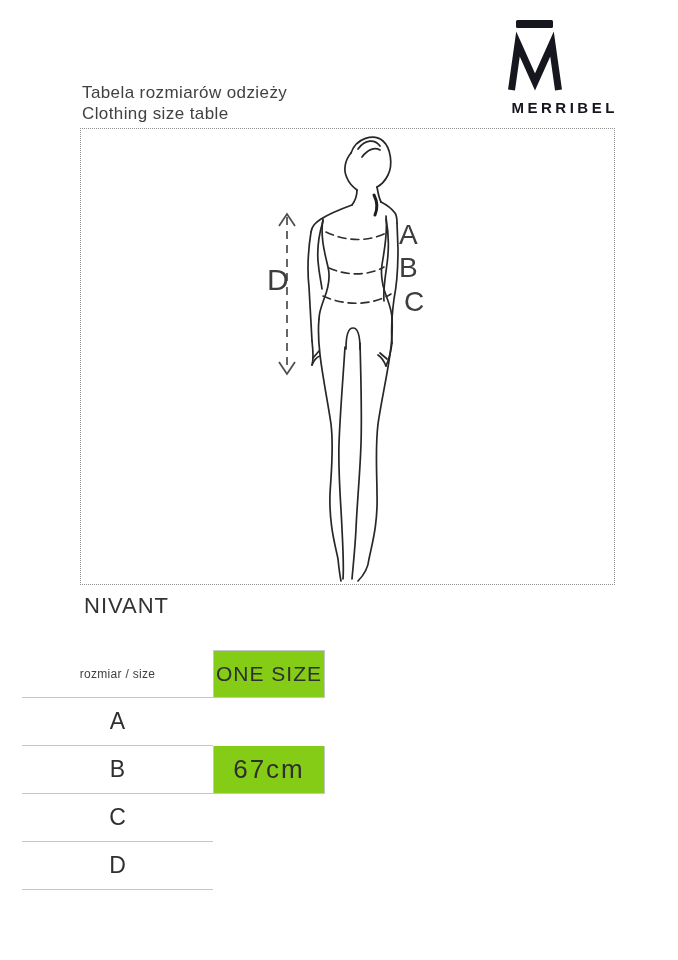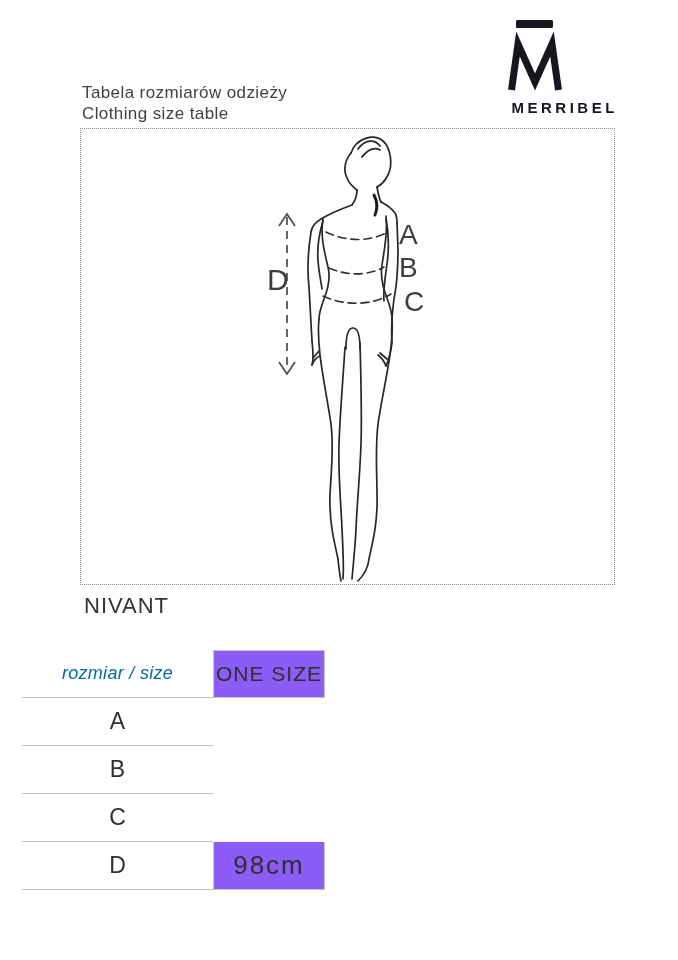--- a/index.html
+++ b/index.html
@@ -39,23 +39,23 @@
   
   .product-name{position:absolute;left:84px;top:593px;
                 font-size:22px;letter-spacing:1px;color:#333;}
 
   
   .size-table{position:absolute;left:22px;top:650px;width:304px;}
   .trow{display:flex;height:48px;}
   .tcell{display:flex;align-items:center;justify-content:center;box-sizing:border-box;}
   .cell-label{width:191px;border-bottom:1px solid #c6c6c6;}
   .cell-value{width:112px;border-left:1px solid #c6c6c6;border-right:1px solid #c6c6c6;
-              border-bottom:1px solid #c6c6c6;background:#8b5cf6;}
+              border-bottom:1px solid #c6c6c6;background:#84cc16;}
   .trow-head .cell-value{border-top:1px solid #c6c6c6;}
-  .row-header-label{font-size:18px;color:#0369a1;letter-spacing:.3px;font-style:italic;}
+  .row-header-label{font-size:12px;color:#404040;letter-spacing:.3px;}
   .col-header{font-size:21px;letter-spacing:1px;color:#2f2f2f;}
   .mrow-label{font-size:23px;color:#2f2f2f;}
   .mrow-value{font-size:26px;letter-spacing:2px;color:#2f2f2f;}
 </style>
 </head>
 <body>
 
 <div class="page">
 
   <div class="brand">
@@ -137,23 +137,23 @@
   <div class="size-table">
     <div class="trow trow-head">
       <div class="tcell cell-label row-header-label">rozmiar / size</div>
       <div class="tcell cell-value col-header">ONE SIZE</div>
     </div>
     <div class="trow">
       <div class="tcell cell-label mrow-label">A</div>
     </div>
     <div class="trow">
       <div class="tcell cell-label mrow-label">B</div>
+      <div class="tcell cell-value mrow-value">67cm</div>
     </div>
     <div class="trow">
       <div class="tcell cell-label mrow-label">C</div>
     </div>
     <div class="trow">
       <div class="tcell cell-label mrow-label">D</div>
-      <div class="tcell cell-value mrow-value">98cm</div>
     </div>
   </div>
 
 </div>
 
 </body></html>

